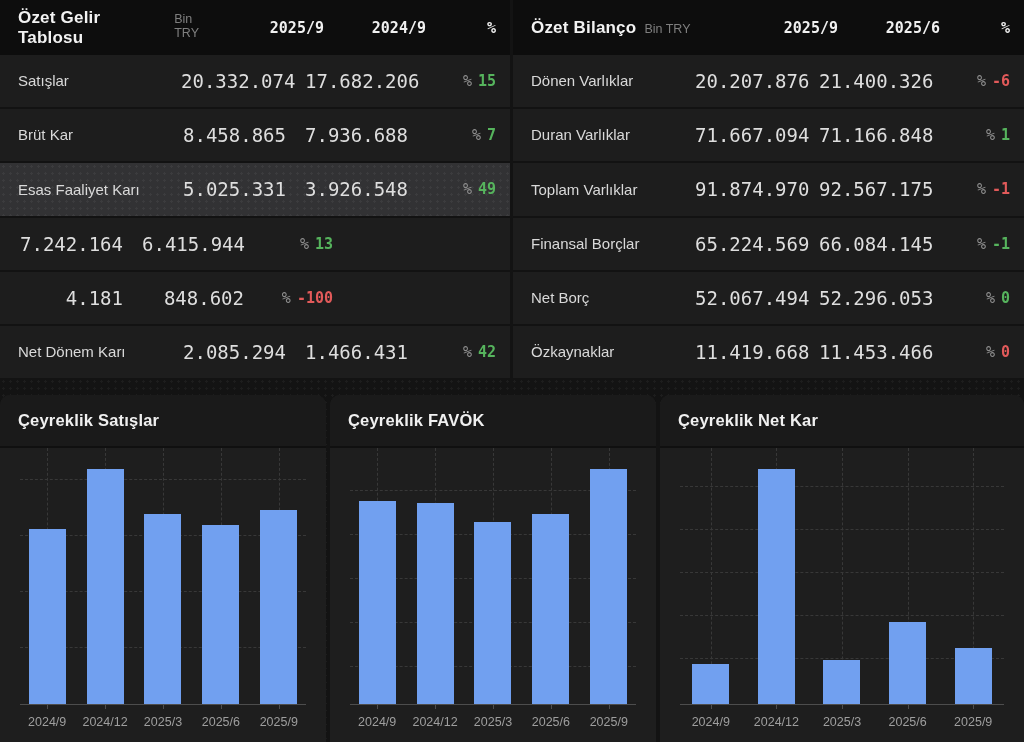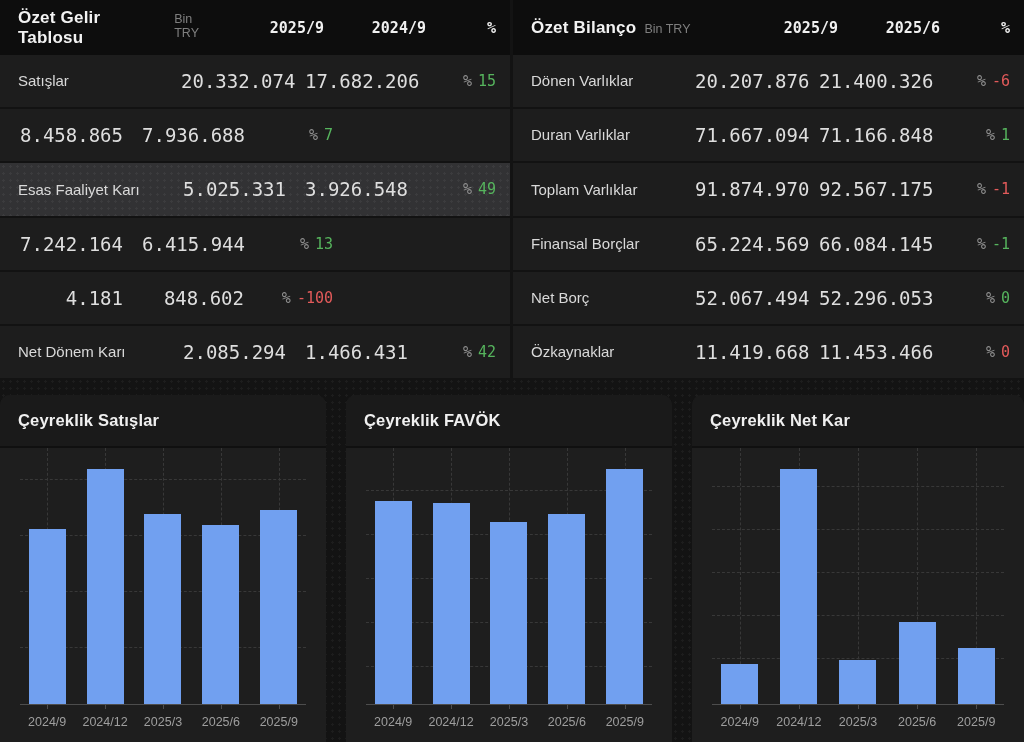--- a/index.html
+++ b/index.html
@@ -36,28 +36,28 @@
   .t-row.hl {
     background-color:#323234;
     background-image: radial-gradient(circle, rgba(255,255,255,0.05) 1px, transparent 1.2px);
     background-size:7px 7px;
     align-items:center;
   }
   .lbl { flex:1; font-size:15px; color:#d9d9d9; line-height:1.32; max-width:225px; }
   .num { font-family:"DejaVu Sans Mono", monospace; font-size:19px; color:#dedede; text-align:right; }
   .pct { display:flex; justify-content:flex-end; align-items:center; gap:6px; font-family:"DejaVu Sans Mono", monospace; font-size:15px; }
   .pct-sym { color:#8f8f8f; }
-  .pct-val { font-weight:normal; }
+  .pct-val { font-weight:bold; }
   .pct-val.up { color:#56b45d; }
   .pct-val.down { color:#e25a5a; }
 
   
   .charts-row {
     margin-top:17px; height:347px;
-    display:grid; grid-template-columns:326px 326px 1fr; gap:20px;
+    display:grid; grid-template-columns:326px 326px 1fr; gap:4px;
   }
   .chart-card { background:#1e1e1e; border-radius:10px 10px 0 0; overflow:hidden; display:flex; flex-direction:column; }
   .chart-head {
     height:53px; flex:0 0 53px; background:#1a1a1a; border-bottom:2px solid #101010;
     display:flex; align-items:center; padding:0 18px;
   }
   .chart-title { font-size:16.5px; font-weight:bold; color:#f0f0f0; letter-spacing:0.2px; }
   .chart-body { flex:1; padding:0 20px; display:flex; flex-direction:column; }
   .plot {
     position:relative; height:257px; border-bottom:1px solid #4d4d4d;
@@ -93,20 +93,21 @@
         <div class="t-row">
           <span class="lbl">Satışlar</span>
           <span class="num c1">20.332.074</span>
           <span class="num c2">17.682.206</span>
           <span class="pct c3">
             <span class="pct-sym">%</span>
             <span class="pct-val up">15</span>
           </span>
         </div>
         <div class="t-row">
+          <span class="lbl">Brüt Kar</span>
           <span class="num c1">8.458.865</span>
           <span class="num c2">7.936.688</span>
           <span class="pct c3">
             <span class="pct-sym">%</span>
             <span class="pct-val up">7</span>
           </span>
         </div>
         <div class="t-row hl">
           <span class="lbl">Esas Faaliyet Karı</span>
           <span class="num c1">5.025.331</span>

